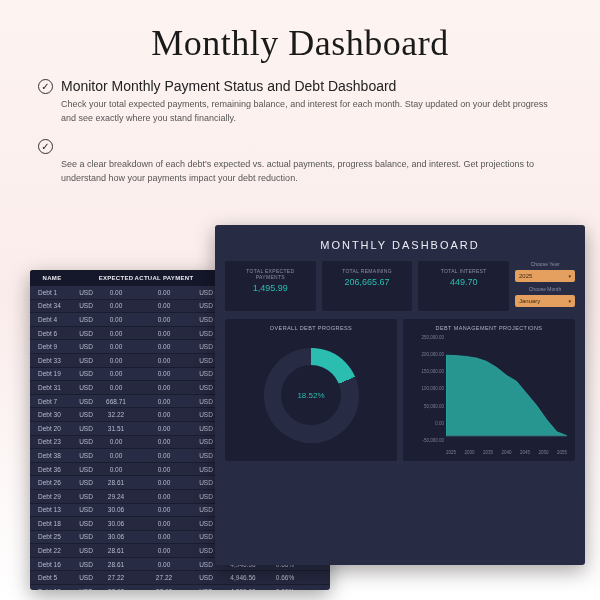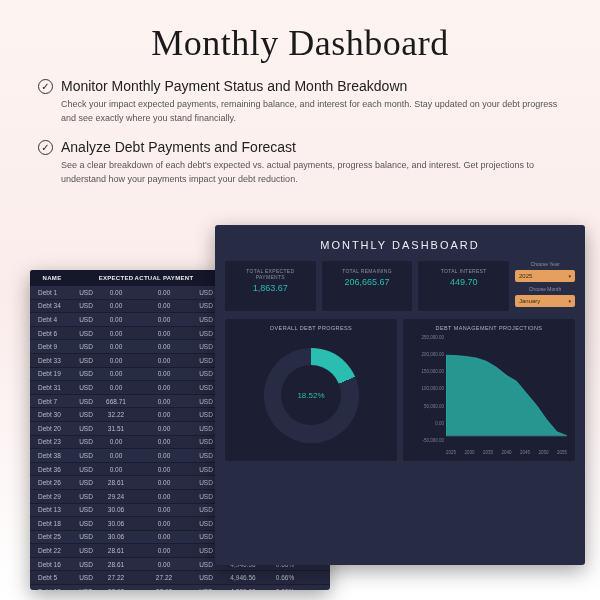--- a/index.html
+++ b/index.html
@@ -208,29 +208,28 @@
   }
 </style>
 </head>
 <body>
 
 <h1 class="page-title">Monthly Dashboard</h1>
 
 <div class="feature">
   <div class="heading">
     <span class="check-icon">✓</span>
-    <span class="feature-title">Monitor Monthly Payment Status and Month Breakdown</span>
+    <span class="feature-title">Monitor Monthly Payment Status and Debt Dashboard</span>
   </div>
-  <div class="feature-desc">Check your impact expected payments, remaining balance, and interest for each month. Stay updated on your debt progress and see exactly where you stand financially.</div>
+  <div class="feature-desc">Check your total expected payments, remaining balance, and interest for each month. Stay updated on your debt progress and see exactly where you stand financially.</div>
 </div>
 
 <div class="feature">
   <div class="heading">
     <span class="check-icon">✓</span>
-    <span class="feature-title">Analyze Debt Payments and Forecast</span>
   </div>
   <div class="feature-desc">See a clear breakdown of each debt's expected vs. actual payments, progress balance, and interest. Get projections to understand how your payments impact your debt reduction.</div>
 </div>
 
 <div class="dark-panel table-panel">
   <div class="thead">
     <div class="th">NAME</div>
     <div class="th"></div>
     <div class="th">EXPECTED</div>
     <div class="th">ACTUAL PAYMENT</div>
@@ -444,21 +443,21 @@
         <div class="td">0.66%</div>
       </div>
     </div>
 </div>
 
 <div class="dark-panel dash-panel">
   <div class="dash-title">MONTHLY DASHBOARD</div>
   <div class="dash-top">
     <div class="stat-card">
       <div class="stat-label">TOTAL EXPECTED PAYMENTS</div>
-      <div class="stat-value">1,863.67</div>
+      <div class="stat-value">1,495.99</div>
     </div>
     <div class="stat-card">
       <div class="stat-label">TOTAL REMAINING</div>
       <div class="stat-value">206,665.67</div>
     </div>
     <div class="stat-card">
       <div class="stat-label">TOTAL INTEREST</div>
       <div class="stat-value">449.70</div>
     </div>
     <div class="selector">

